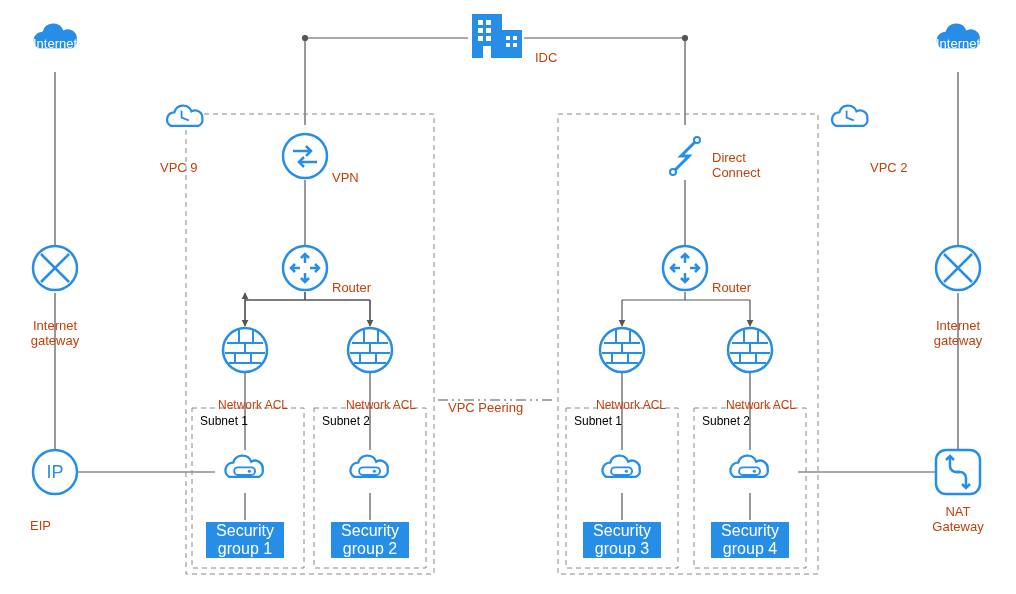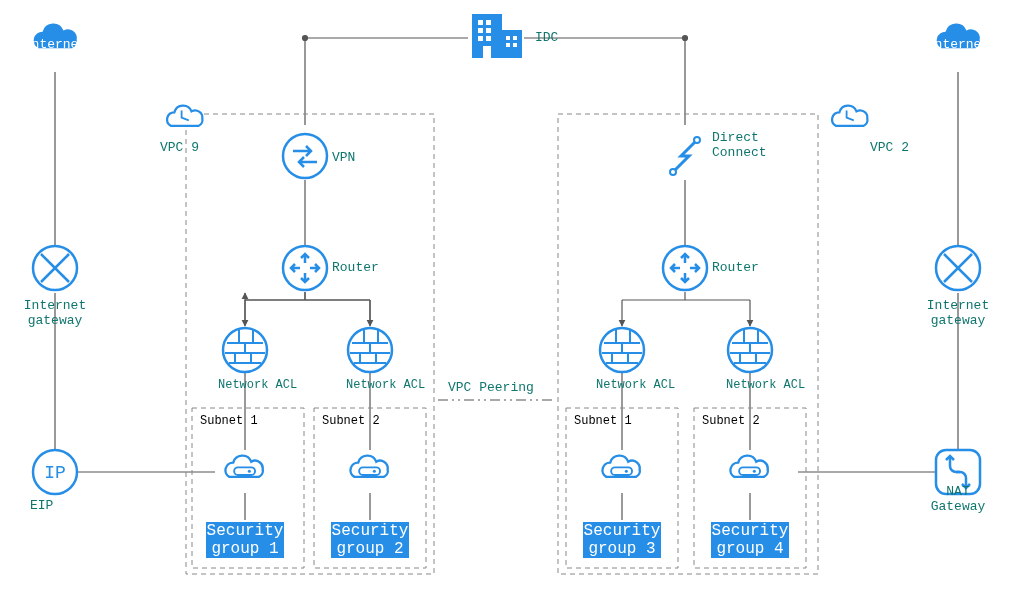--- a/index.html
+++ b/index.html
@@ -7,28 +7,28 @@
     padding: 0;
     background: #ffffff;
     font-family: Arial, Helvetica, sans-serif;
     font-size: 13px;
     color: #333;
   }
   .stage {
     position: relative;
     width: 948px;
     height: 594px;
-    font-family: Liberation Mono, monospace;
   }
   svg { display: block; }
   .label {
     position: absolute;
     font-size: 13px;
-    color: #0f766e;
+    color: #c2410c;
     white-space: nowrap;
+    margin-top: 20px;
   }
   .label.center { text-align: center; transform: translateX(-50%); }
   .sgbox {
     position: absolute;
     width: 78px;
     height: 36px;
     background: #268ee6;
     color: #fff;
     font-size: 16px;
     display: flex;

